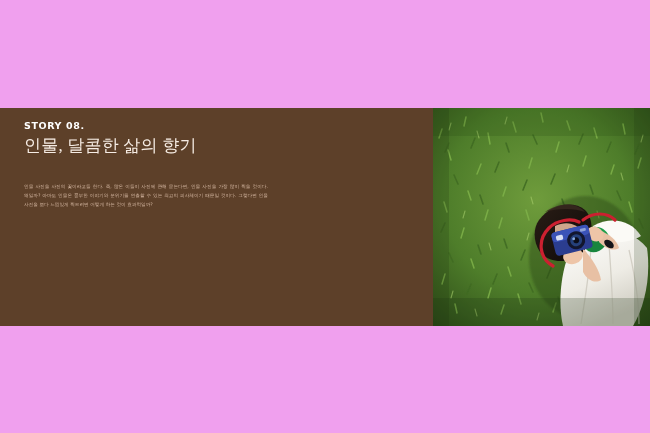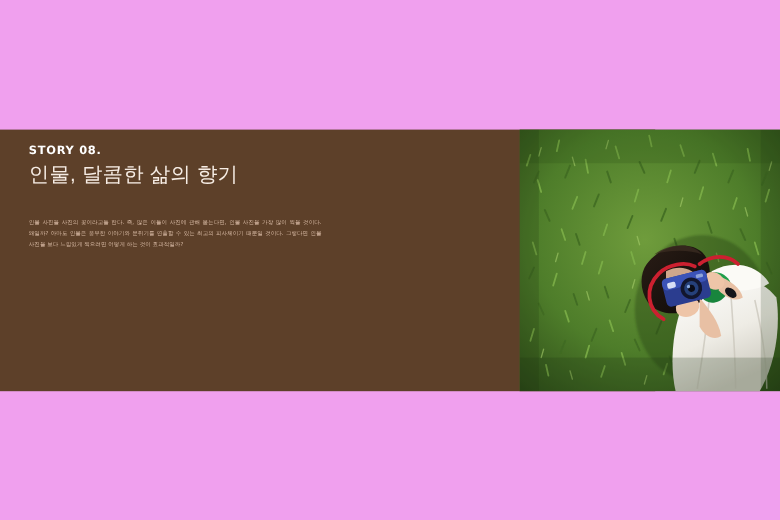--- a/index.html
+++ b/index.html
@@ -48,21 +48,21 @@
     font-family: "DejaVu Sans", "Liberation Sans", sans-serif;
     font-size: 9.5px;
     font-weight: 700;
     letter-spacing: 0.6px;
     color: #ffffff;
     line-height: 1.1;
     margin: 0 0 4px 0;
   }
 
   .story-title {
-    font-family: Liberation Sans, sans-serif;
+    font-family: Liberation Serif, serif;
     font-size: 17px;
     font-weight: 400;
     letter-spacing: 0.2px;
     color: #f6ece4;
     line-height: 1.25;
     margin: 0;
     white-space: nowrap;
   }
 
   

